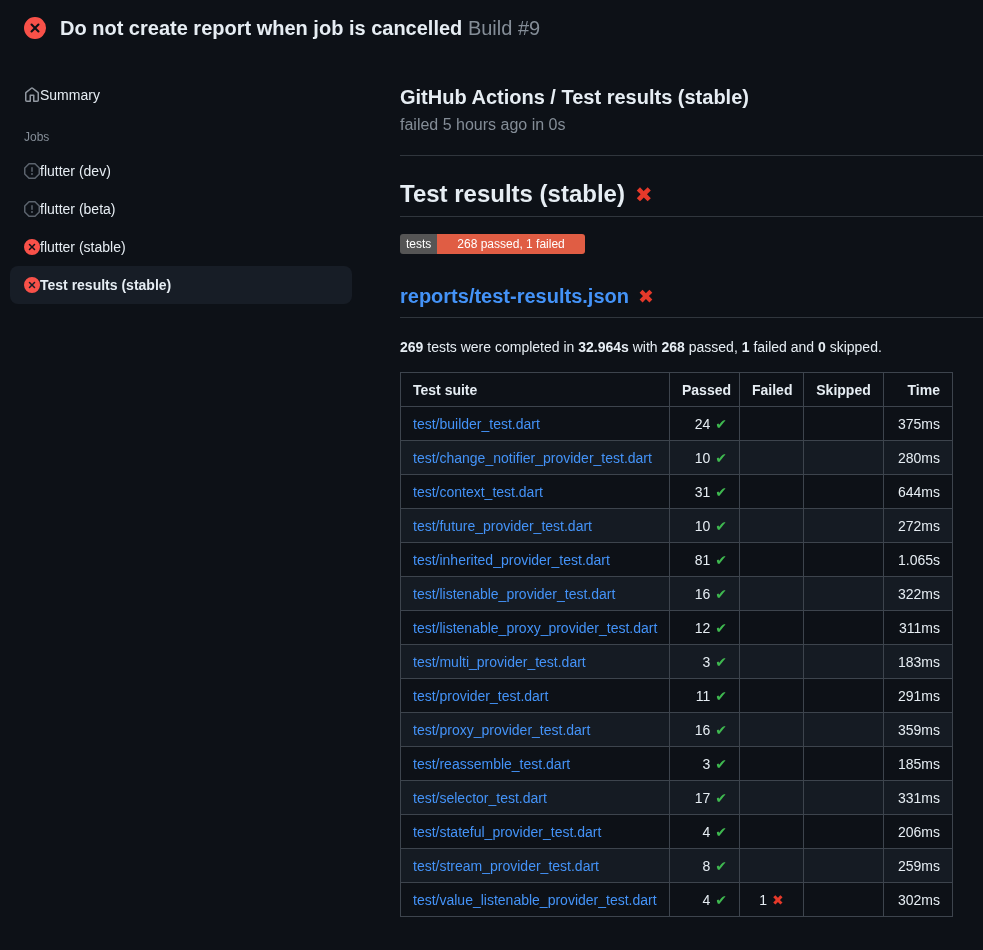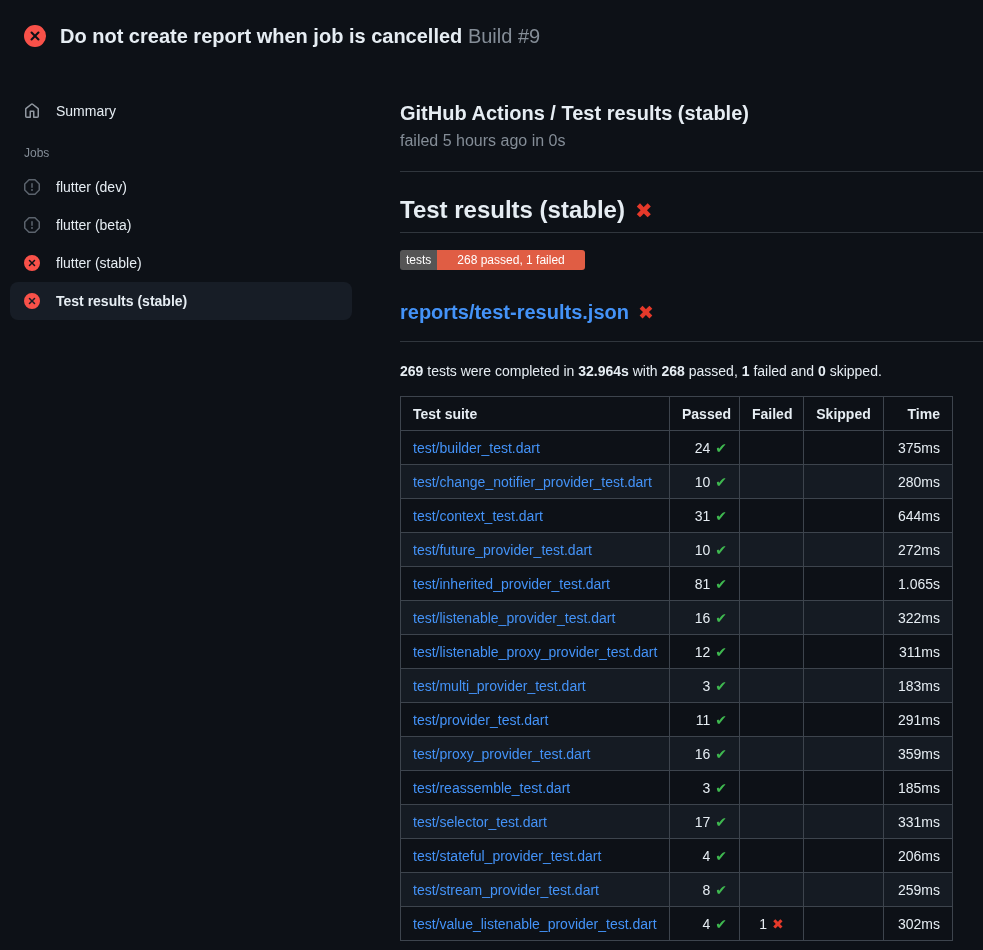--- a/index.html
+++ b/index.html
@@ -20,31 +20,31 @@
   }
   *{box-sizing:border-box;}
   html,body{margin:0;padding:0;}
   body{
     width:983px;height:950px;overflow:hidden;
     background:var(--bg);color:var(--fg);
     font-family:"Liberation Sans","DejaVu Sans",sans-serif;
     font-size:14px;
   }
   
-  .app-header{display:flex;align-items:center;gap:14px;padding:23px 24px;}
+  .app-header{display:flex;align-items:center;gap:14px;padding:15px 24px;}
   .app-header .status-icon{width:22px;height:22px;flex:none;display:inline-flex;}
   .app-header h1{margin:0;font-size:20px;font-weight:700;line-height:26px;}
   .app-header .build-number{color:var(--fg-muted);font-weight:400;}
   
   .layout{display:flex;align-items:flex-start;}
   .sidebar{width:342px;flex:none;margin:20px 24px 0 10px;}
   .main{flex:1;min-width:0;padding-left:24px;padding-top:30px;}
   
   .sidebar-item{
-    display:flex;align-items:center;gap:16px;
+    display:flex;align-items:center;gap:0;
     padding:11px 14px;border-radius:8px;cursor:pointer;
   }
   .sidebar-item .icon{width:16px;height:16px;flex:none;display:inline-flex;}
   .sidebar-item.selected{background:var(--selected-bg);font-weight:700;}
   .jobs-label{color:var(--fg-muted);font-size:12px;margin:16px 0 8px 14px;}
   .summary-item{margin-bottom:14px;}
   
   .breadcrumb{font-weight:700;font-size:20px;}
   .status-line{color:var(--fg-muted);font-size:16px;margin-top:7px;}
   hr.divider{border:none;border-top:1px solid var(--border);margin:21px 0 0 0;}
@@ -54,21 +54,21 @@
   }
   .xmark{color:var(--cross-red);font-weight:700;margin-left:10px;font-size:21px;}
   
   .badge{display:inline-flex;margin-top:17px;font-size:12px;line-height:14px;
          border-radius:3px;overflow:hidden;color:#fff;}
   .badge .badge-left{background:var(--badge-gray);padding:3px 6px;}
   .badge .badge-right{background:var(--badge-red);padding:3px 20px;}
   
   .report-title{
     margin:31px 0 0 0;font-size:20px;font-weight:700;
-    padding-bottom:17px;border-bottom:1px solid var(--border);
+    padding-bottom:9px;border-bottom:1px solid var(--border);
   }
   .report-title a{color:var(--link-blue);text-decoration:none;cursor:pointer;}
   .report-title .xmark{font-size:19px;margin-left:9px;}
   
   .summary-line{margin:21px 0 0 0;font-size:14px;}
   .summary-line b{font-weight:700;}
   
   table.results-table{
     border-collapse:collapse;margin-top:17px;table-layout:fixed;width:552px;
     font-size:14px;

